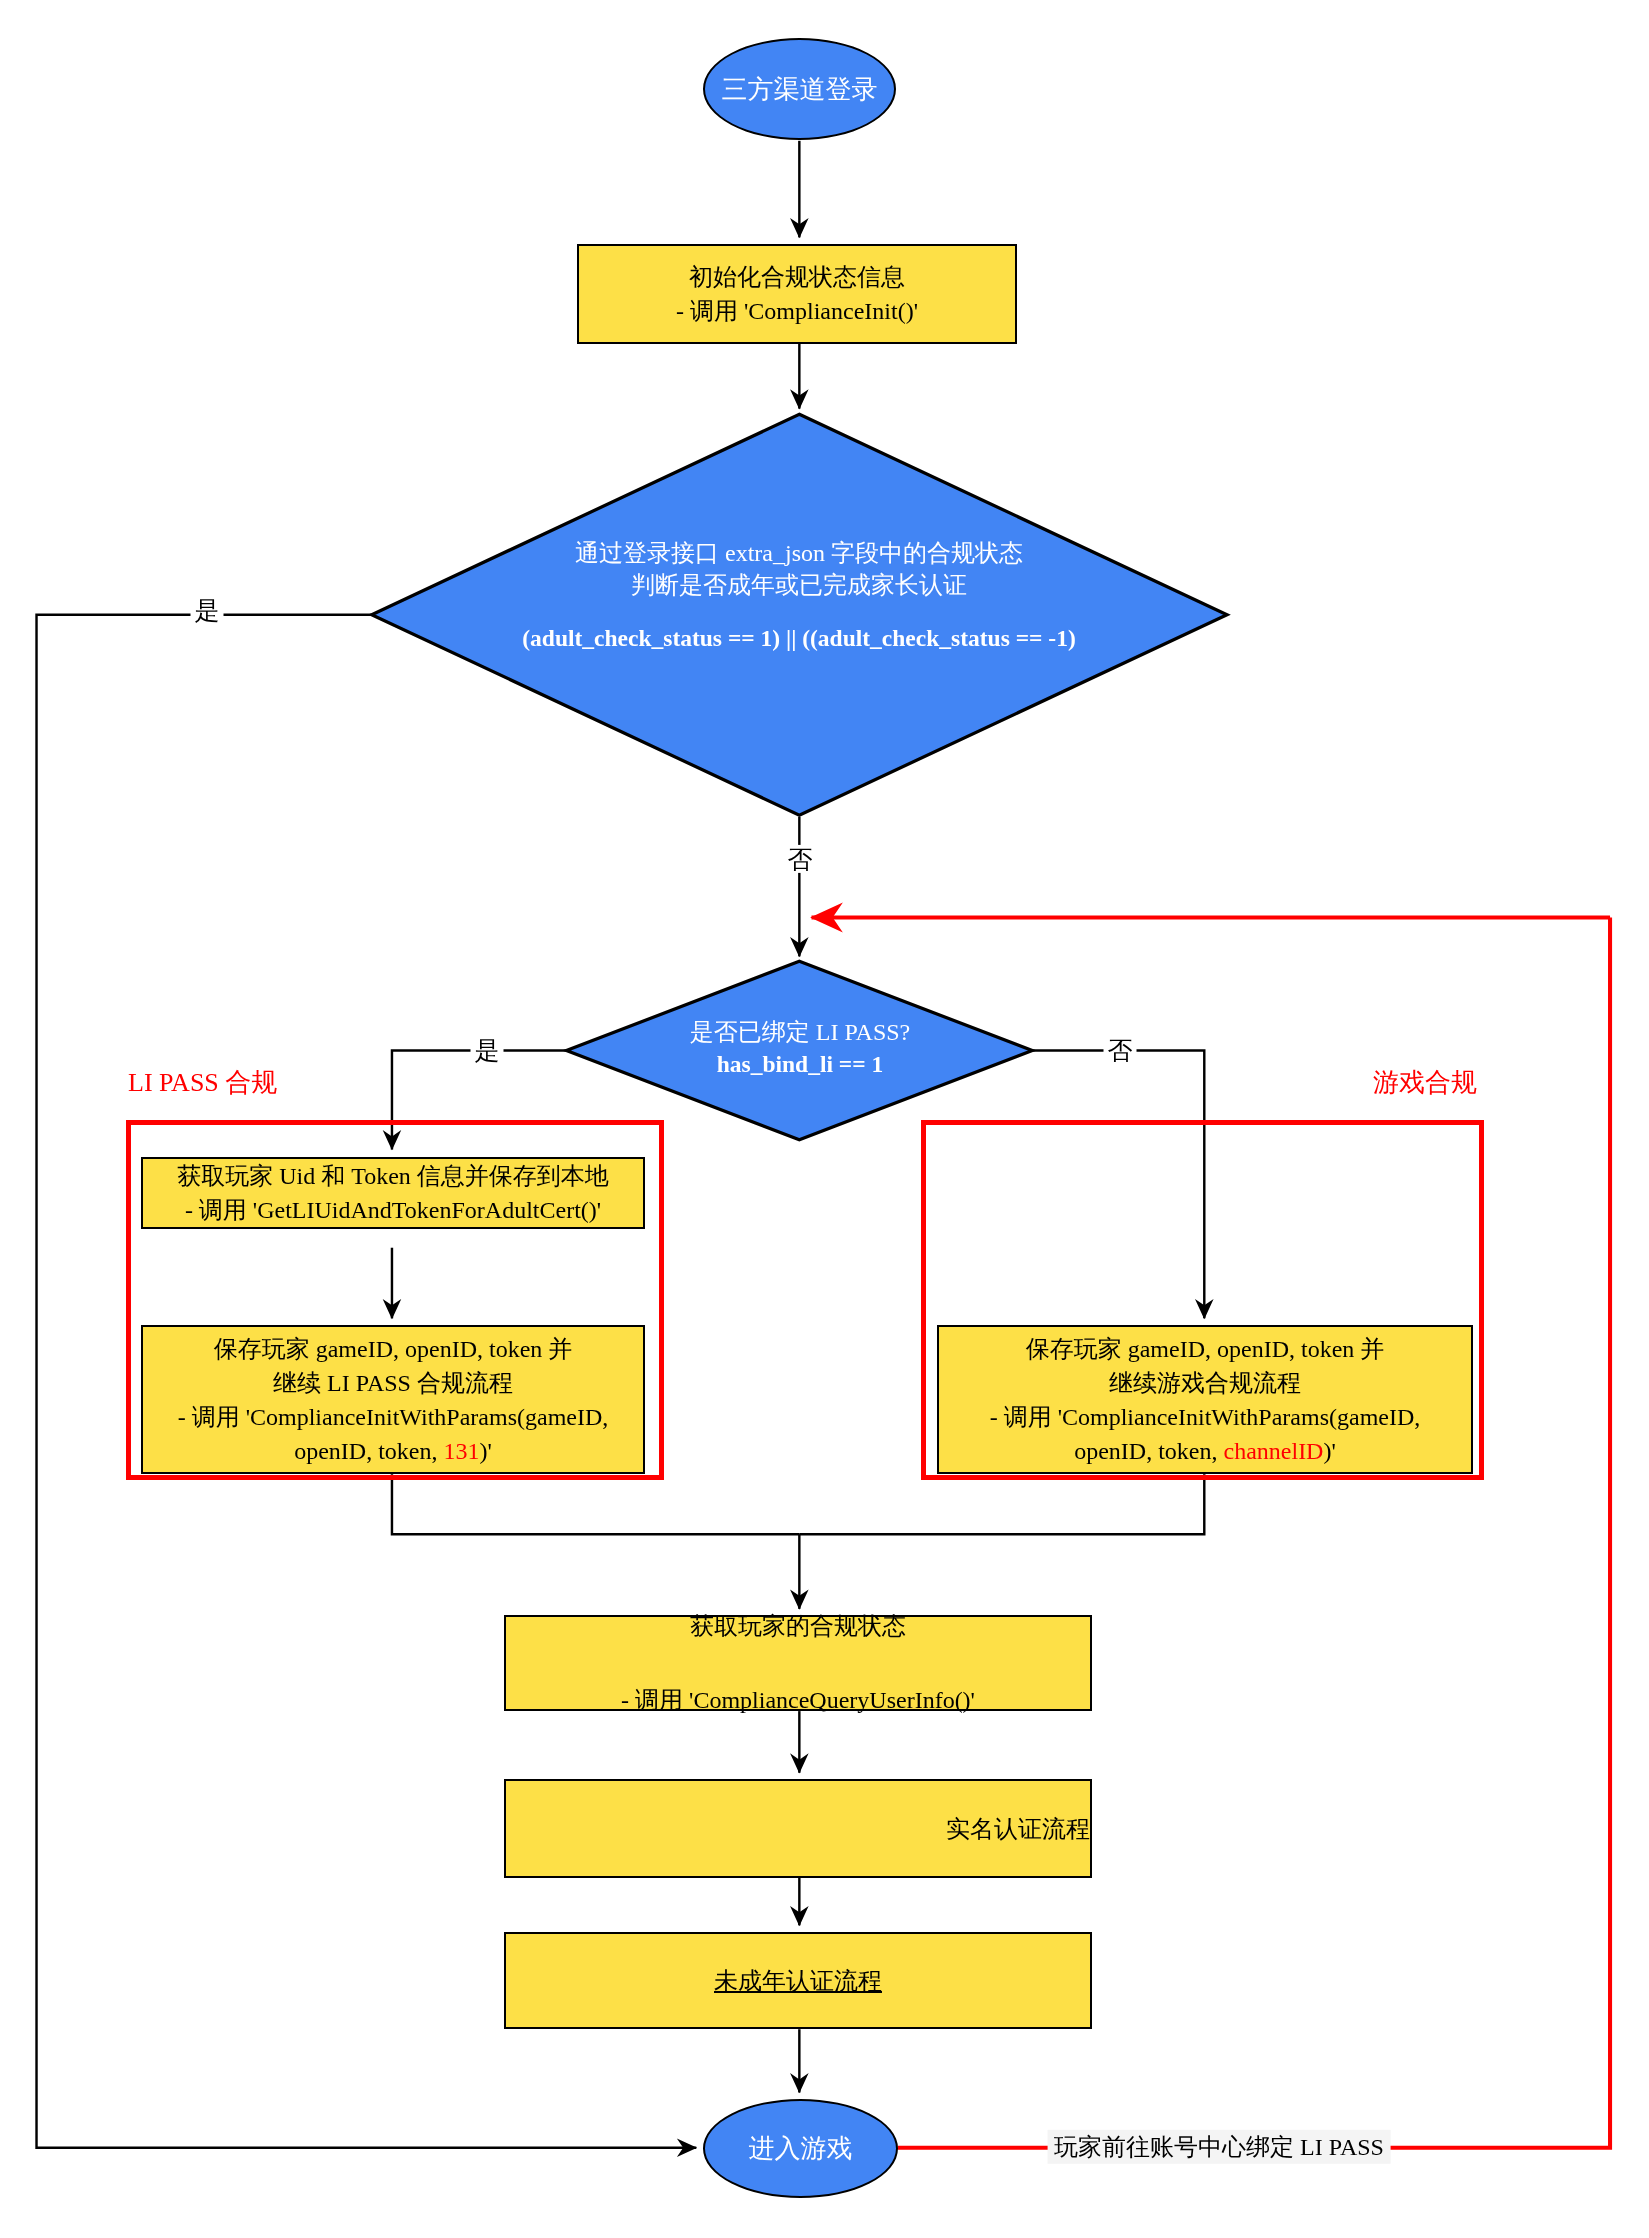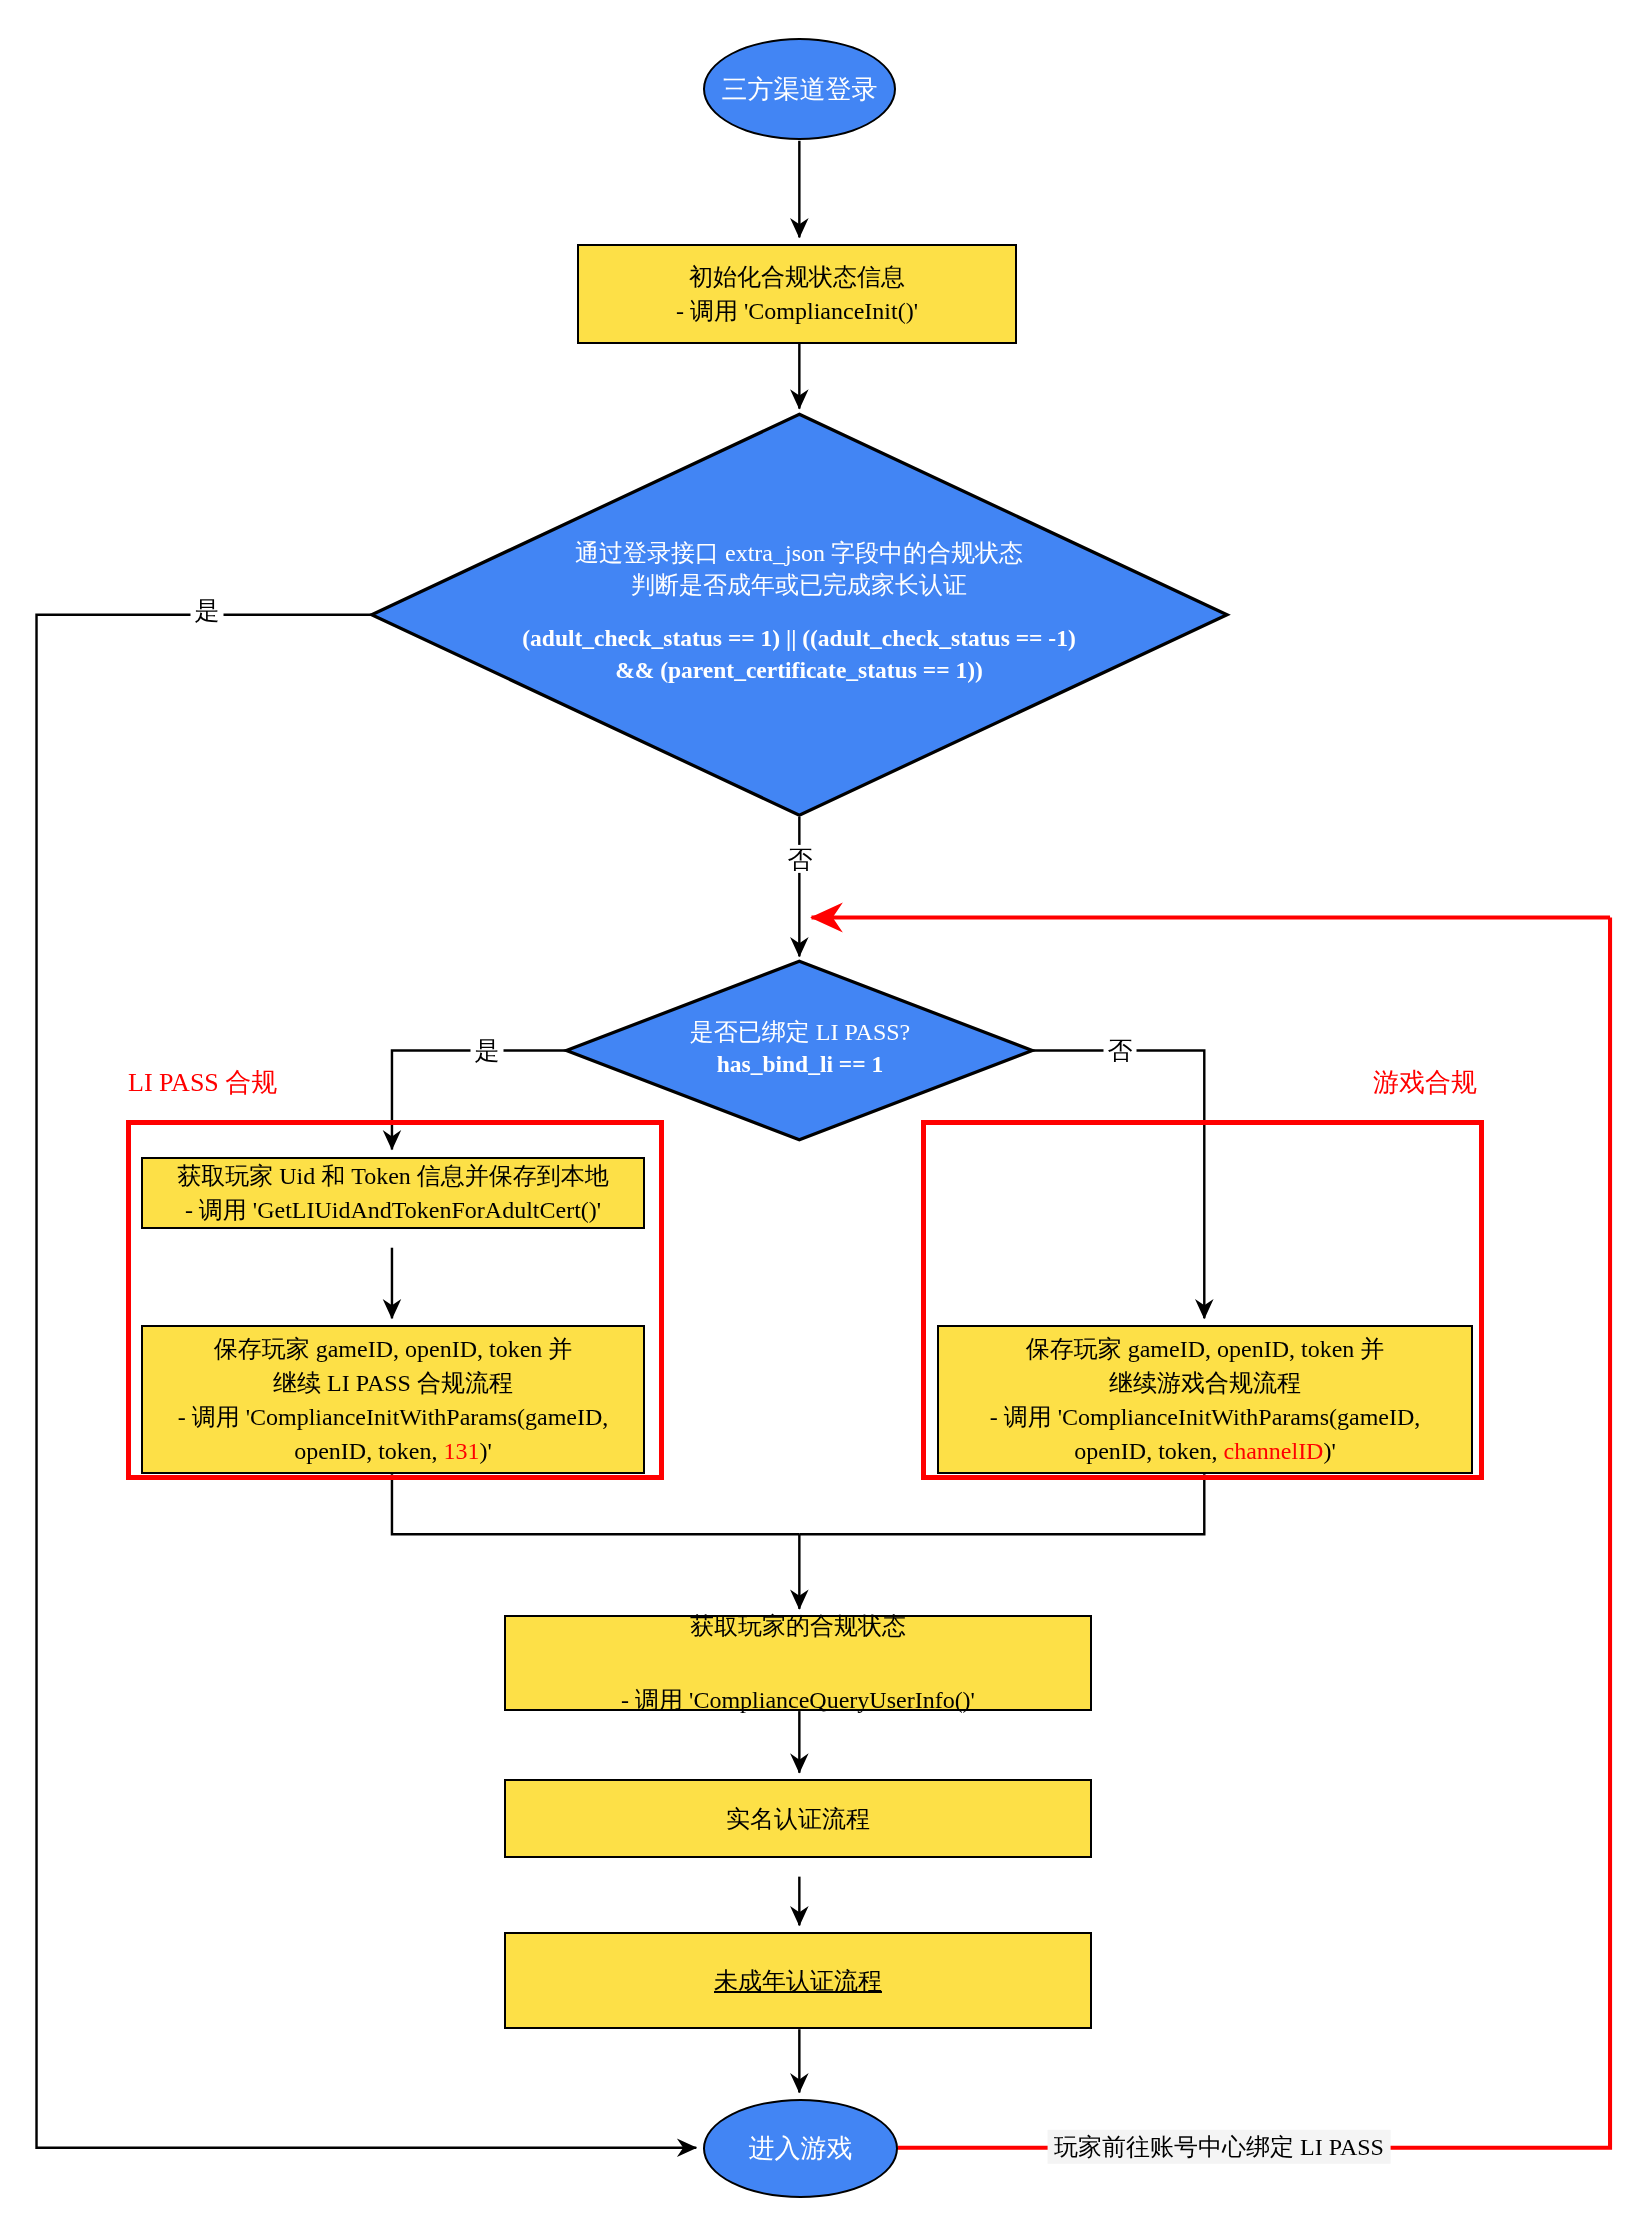--- a/index.html
+++ b/index.html
@@ -70,21 +70,20 @@
 
   <div class="node rect" style="left:577px;top:244px;width:440px;height:100px;">
     <div>初始化合规状态信息</div>
     <div>- 调用 'ComplianceInit()'</div>
   </div>
 
   <div class="diamond-text" style="left:442px;top:537px;width:714px;text-align:center;">
     <div>通过登录接口 extra_json 字段中的合规状态</div>
     <div>判断是否成年或已完成家长认证</div>
     <div class="cond gap-top">(adult_check_status == 1) || ((adult_check_status  == -1)</div>
-    <div class="cond">&amp;&amp; (parent_certificate_status == 1))</div>
   </div>
 
   <div class="diamond-text" style="left:597px;top:1016px;width:406px;">
     <div>是否已绑定 LI PASS?</div>
     <div class="cond">has_bind_li == 1</div>
   </div>
 
   <div class="edge-label" style="left:207px;top:610px;">是</div>
   <div class="edge-label" style="left:800px;top:859px;">否</div>
   <div class="edge-label" style="left:487px;top:1050px;">是</div>
@@ -117,21 +116,21 @@
     <div>
       <span>openID, token, </span><span class="red-text">channelID</span><span>)'</span>
     </div>
   </div>
 
   <div class="node rect" style="left:504px;top:1615px;width:588px;height:96px;gap:40px;">
     <div>获取玩家的合规状态</div>
     <div>- 调用 'ComplianceQueryUserInfo()'</div>
   </div>
 
-  <div class="node rect" style="left:504px;top:1779px;width:588px;height:79px;">
+  <div class="node rect" style="left:504px;top:1779px;width:588px;height:99px;align-items:flex-end;">
     <div>实名认证流程</div>
   </div>
 
   <div class="node rect" style="left:504px;top:1932px;width:588px;height:97px;text-decoration:underline;">
     <div>未成年认证流程</div>
   </div>
 
   <div class="node ellipse" style="left:703px;top:2099px;width:195px;height:99px;">
     <div>进入游戏</div>
   </div>

